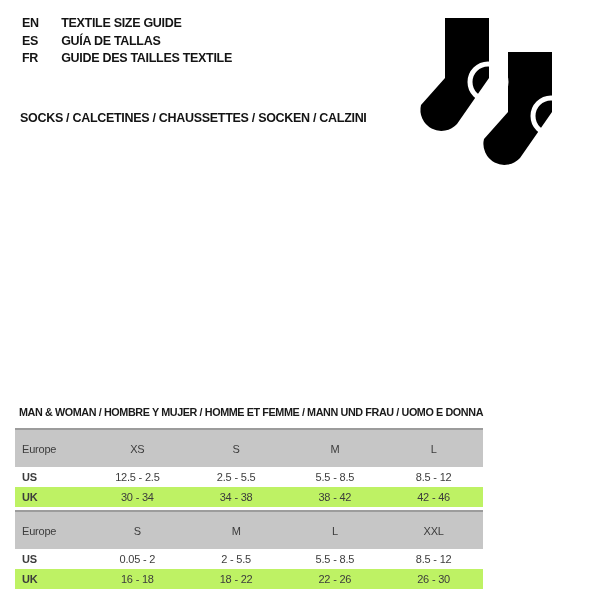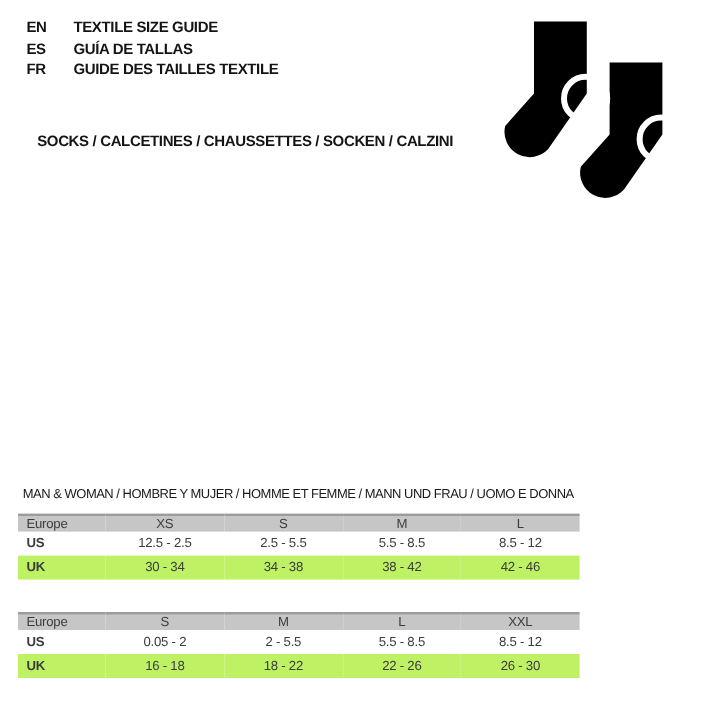--- a/index.html
+++ b/index.html
@@ -8,42 +8,42 @@
     font-family:"Liberation Sans","DejaVu Sans",sans-serif;
     color:#141414;overflow:hidden;
   }
   .page{position:absolute;inset:0;}
 
   
   .lang-list{position:absolute;left:22px;top:15px;}
   .lang-row{line-height:17.7px;font-size:12.5px;font-weight:bold;letter-spacing:-0.3px;white-space:nowrap;}
   .lang-code{display:inline-block;width:36px;}
   .socks-title{
-    position:absolute;left:31px;top:111px;
+    position:absolute;left:20px;top:111px;
     font-size:12.5px;font-weight:bold;letter-spacing:-0.3px;white-space:nowrap;
   }
 
   
   .socks-icon{position:absolute;left:403px;top:14px;width:160px;height:165px;}
 
   
   .size-table-section{position:absolute;left:15px;width:468px;}
   .size-table-section.t0{top:406px;}
   .size-table-section.t1{top:510px;}
   .table-title{
-    margin:0 0 10px 4px;font-size:10.8px;font-weight:normal;
+    margin:0 0 10px 4px;font-size:10.8px;font-weight:bold;
     letter-spacing:-0.4px;color:#1a1a1a;white-space:nowrap;
   }
   table.size-table{
     width:100%;border-collapse:collapse;table-layout:fixed;
     font-size:11px;color:#3c3c3c;letter-spacing:-0.2px;
   }
   col.c-label{width:15.6%;}
   thead tr{background:#c6c6c6;border-top:2px solid #9c9c9c;}
-  thead th{height:13px;font-weight:normal;padding:0;text-align:center;}
+  thead th{height:13px;font-weight:normal;padding:12px;text-align:center;}
   thead th.row-label{text-align:left;padding-left:7px;}
   tbody th{height:18px;font-weight:bold;text-align:left;padding-left:7px;}
   tbody td{height:18px;text-align:center;padding:0;}
   tbody tr.alt{background:#bef264;}
 </style>
 </head>
 <body>
 
 <div class="page">
 

